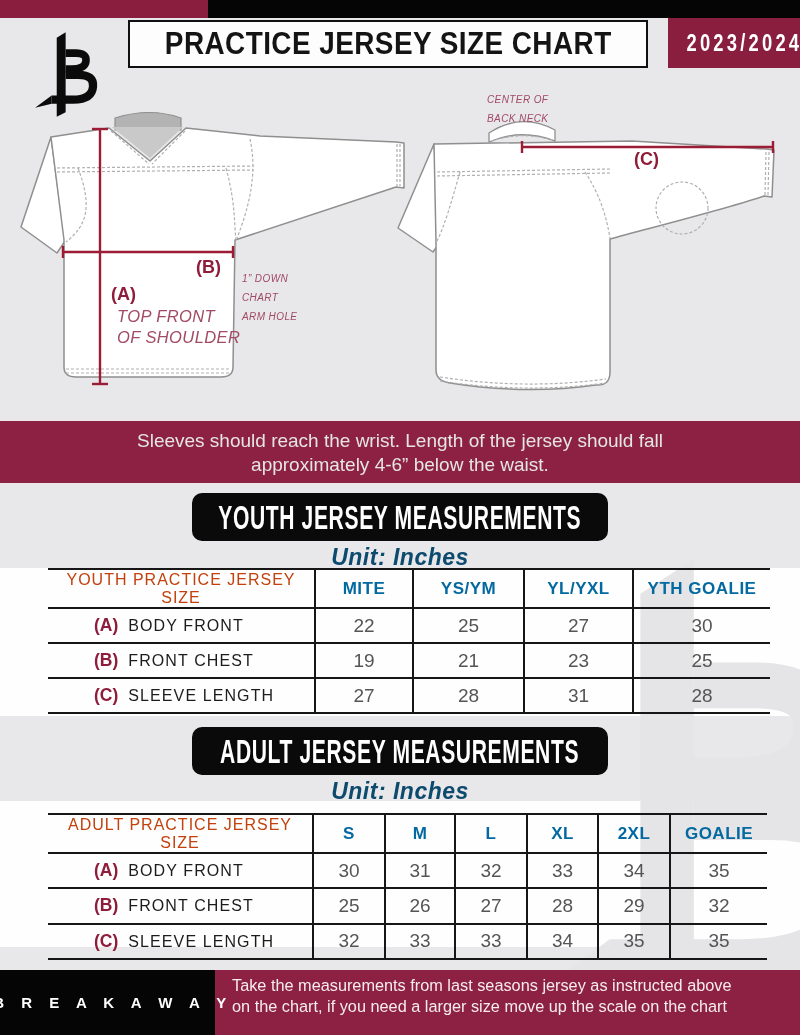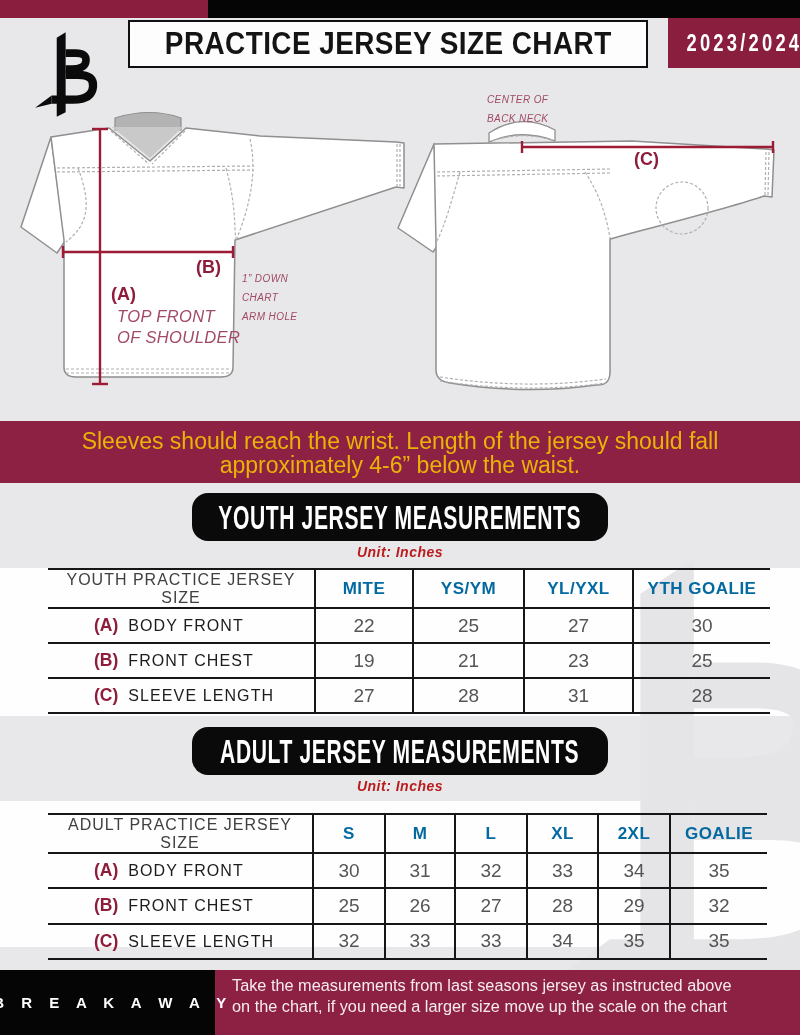--- a/index.html
+++ b/index.html
@@ -21,56 +21,56 @@
   .year-box span{display:inline-block;transform:scaleX(.8);font-weight:bold;font-size:23px;
                  color:#fff;letter-spacing:4px;white-space:nowrap;}
   .brand-logo{left:30px;top:26px;}
 
   
   .note{font-style:italic;color:#a14b65;font-size:10px;line-height:19px;letter-spacing:.4px;white-space:nowrap;}
   .note-shoulder{font-size:16.5px;line-height:21px;}
   .meas-label{font-weight:bold;color:#8e1c3a;font-size:18px;white-space:nowrap;}
 
   
-  .banner{left:0;top:421px;width:800px;height:62px;background:#8d2144;color:#eab308;
-          text-align:center;font-size:23px;line-height:24px;padding-top:8px;box-sizing:border-box;}
+  .banner{left:0;top:421px;width:800px;height:62px;background:#8d2144;color:#e5e5e5;
+          text-align:center;font-size:19px;line-height:24px;padding-top:8px;box-sizing:border-box;}
 
   
   .band{left:0;width:800px;background:#fefefe;}
   .band1{top:568px;height:148px;}
   .band2{top:801px;height:146px;}
 
   
   .watermark{left:480px;top:540px;}
 
   
-  .section-box{width:416px;height:48px;background:#0a0a0a;border-radius:16px;
+  .section-box{width:416px;height:48px;background:#0a0a0a;border-radius:10px;
                display:flex;align-items:center;justify-content:center;}
   .section-box span{display:inline-block;transform:scaleX(.62);font-weight:bold;font-size:34px;
                     color:#fff;letter-spacing:1px;white-space:nowrap;}
   .youth-box{left:192px;top:493px;}
   .adult-box{left:192px;top:727px;justify-content:center;}
   .unit{left:0;width:800px;text-align:center;font-style:italic;font-weight:bold;
-        font-size:14px;color:#b91c1c;letter-spacing:.5px;}
+        font-size:23px;color:#0c4a6e;letter-spacing:.5px;}
   .unit-youth{top:544px;}
   .unit-adult{top:778px;}
 
   
   table.size-table{position:absolute;border-collapse:collapse;table-layout:fixed;
                    border-top:2px solid #161616;}
   .youth-table{left:48px;top:568px;width:722px;}
   .adult-table{left:48px;top:801px;width:719px;margin-top:12px;}
   .size-table th,.size-table td{border-bottom:2px solid #161616;text-align:center;
                                 vertical-align:middle;padding:0;background:transparent;}
   .size-table th+th,.size-table td+td{border-left:2px solid #161616;}
   .size-table thead tr{height:39px;}
   .size-table tbody tr{height:35px;}
   .adult-table tbody tr{height:35.3px;}
   .size-table th{font-weight:bold;font-size:17px;color:#0369a1;letter-spacing:.5px;}
-  .size-table th.size-col{font-weight:normal;color:#404040;font-size:16px;letter-spacing:1px;}
+  .size-table th.size-col{font-weight:normal;color:#c2410c;font-size:16px;letter-spacing:1px;}
   .size-table td{font-size:19px;color:#555;}
   .size-table td.label-cell{text-align:left;padding-left:46px;font-size:16px;color:#1c1c1c;letter-spacing:1.1px;}
   .size-table td.label-cell .key{font-weight:bold;color:#8e1c3a;font-size:17.5px;margin-right:10px;letter-spacing:0;}
 
   
   .footer{left:0;top:970px;width:800px;height:65px;background:#8d2144;}
   .footer-black{left:0;top:0;width:215px;height:65px;background:#050505;position:absolute;
                 display:flex;align-items:center;justify-content:center;gap:11px;}
   .footer-brand{color:#fff;font-weight:bold;font-size:15px;letter-spacing:6.5px;white-space:nowrap;}
   .footer-text{position:absolute;left:232px;top:5px;width:560px;color:#f6ecf0;

